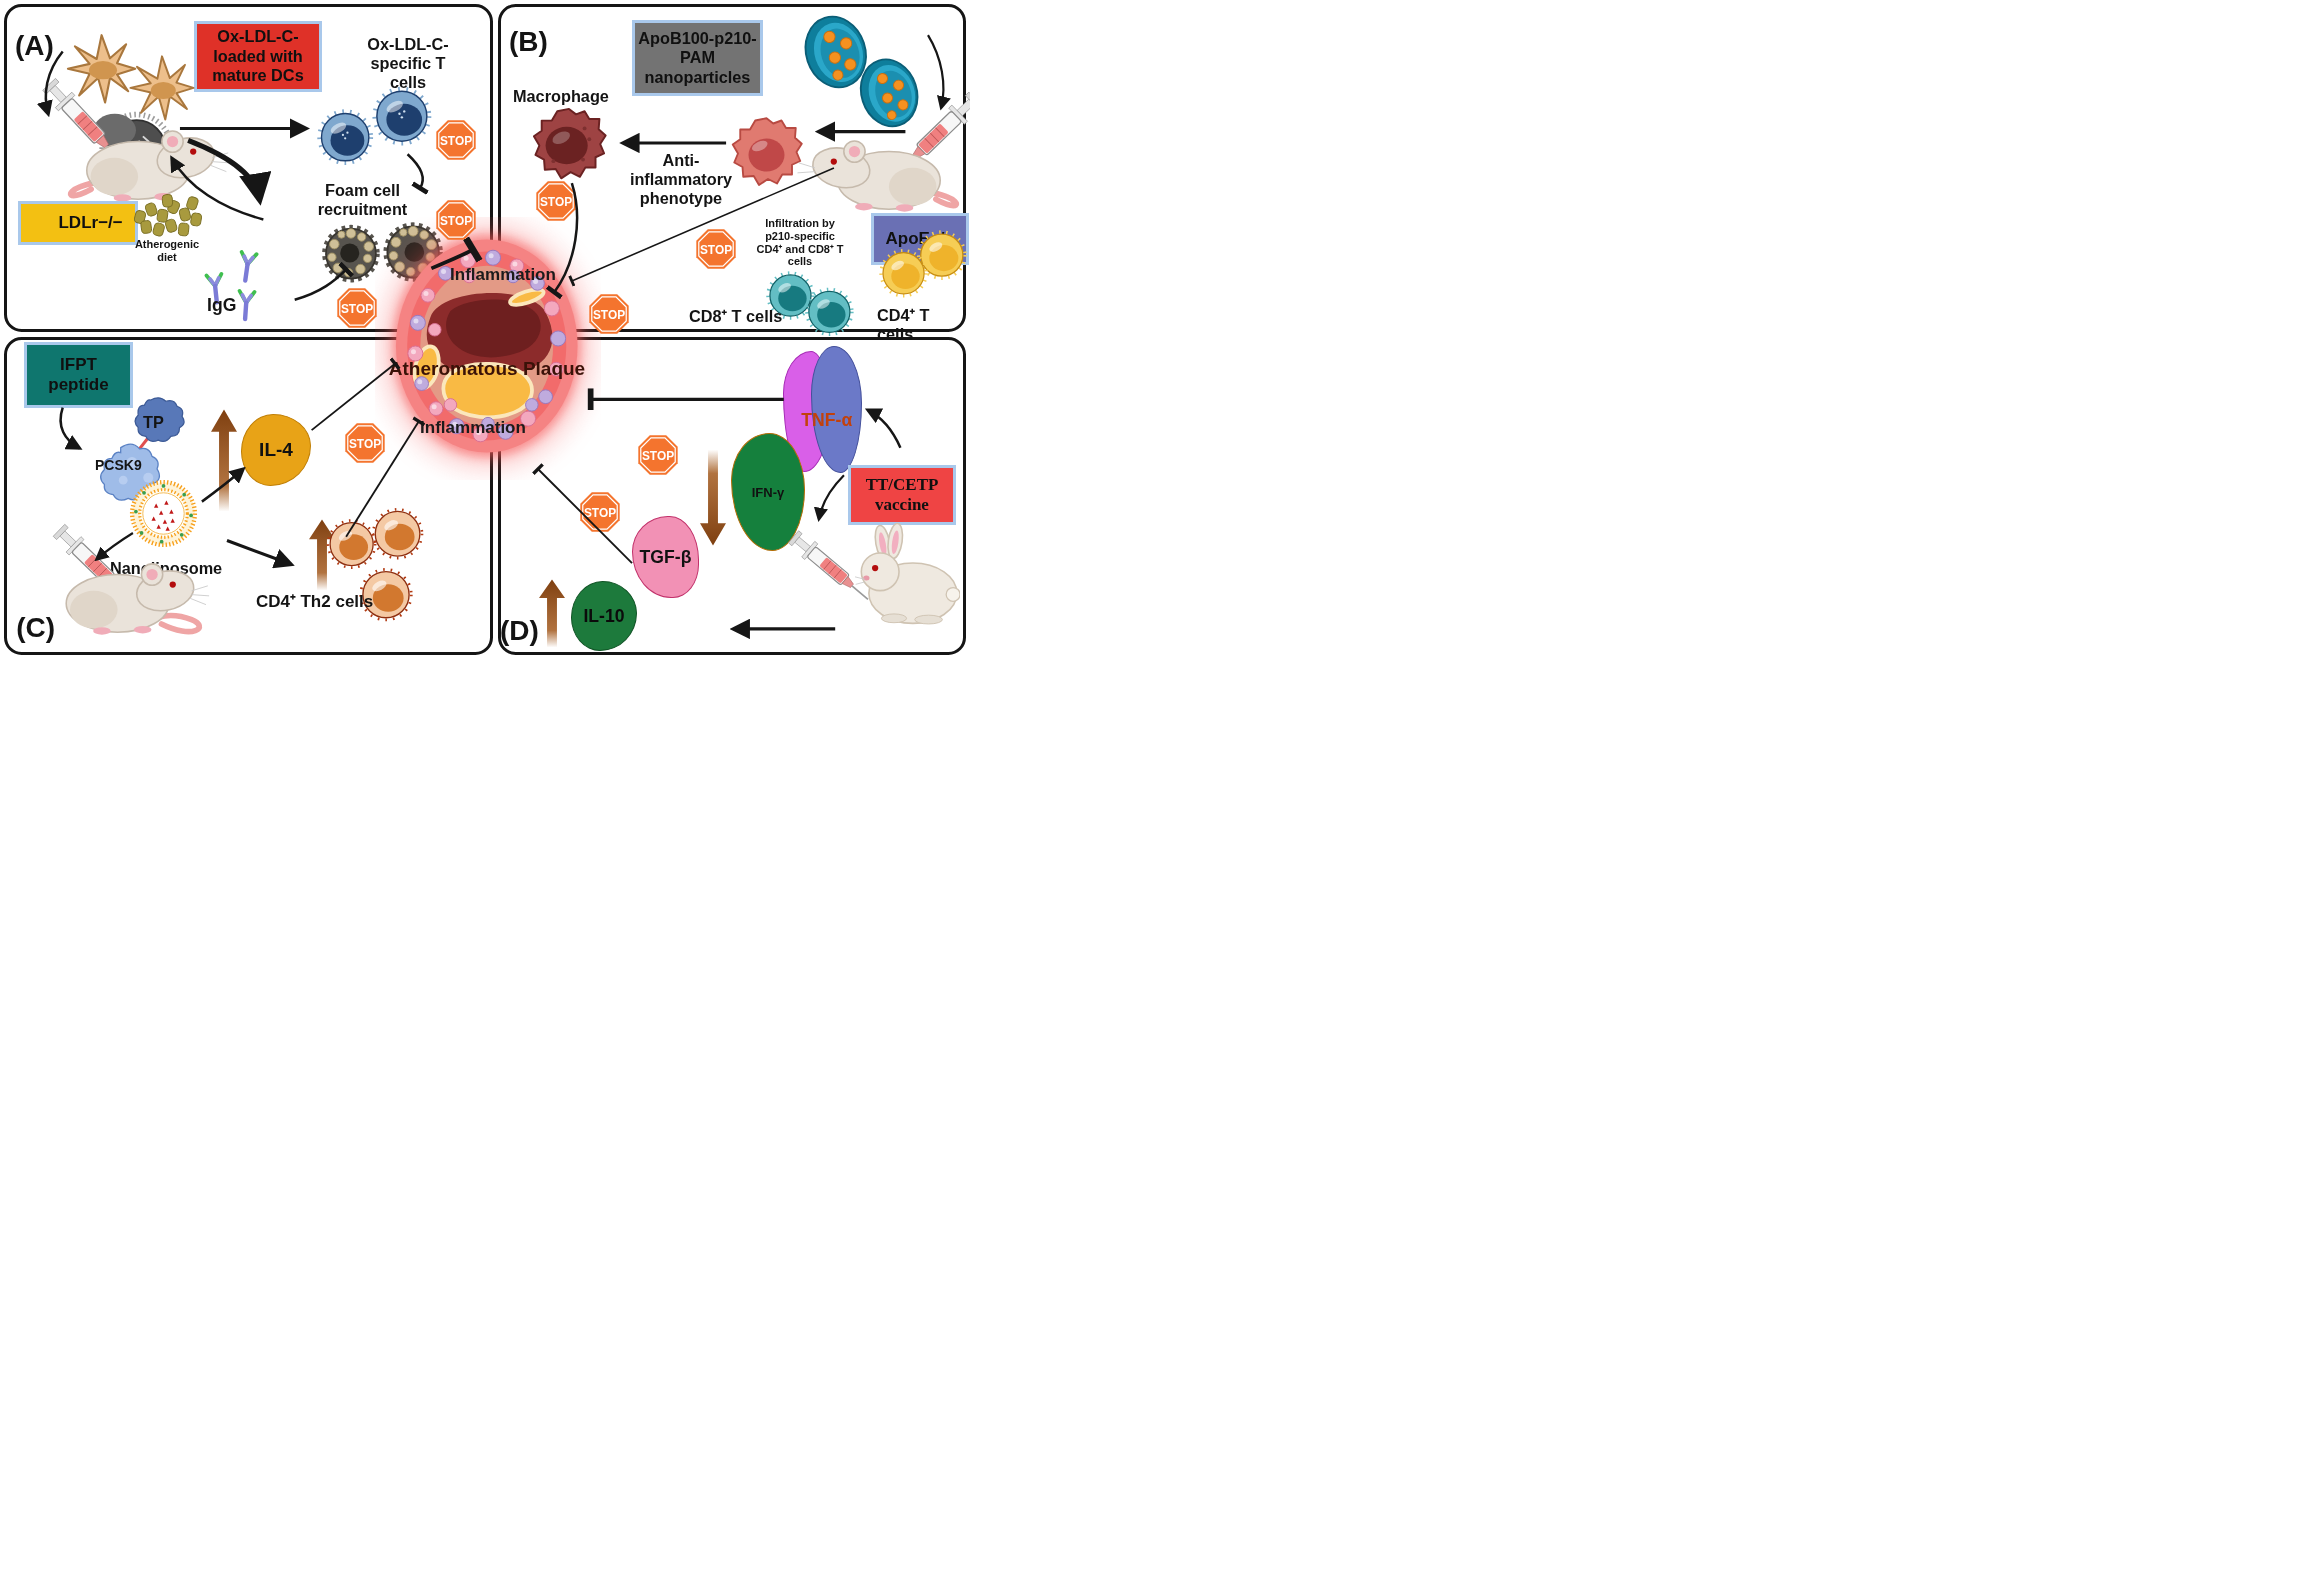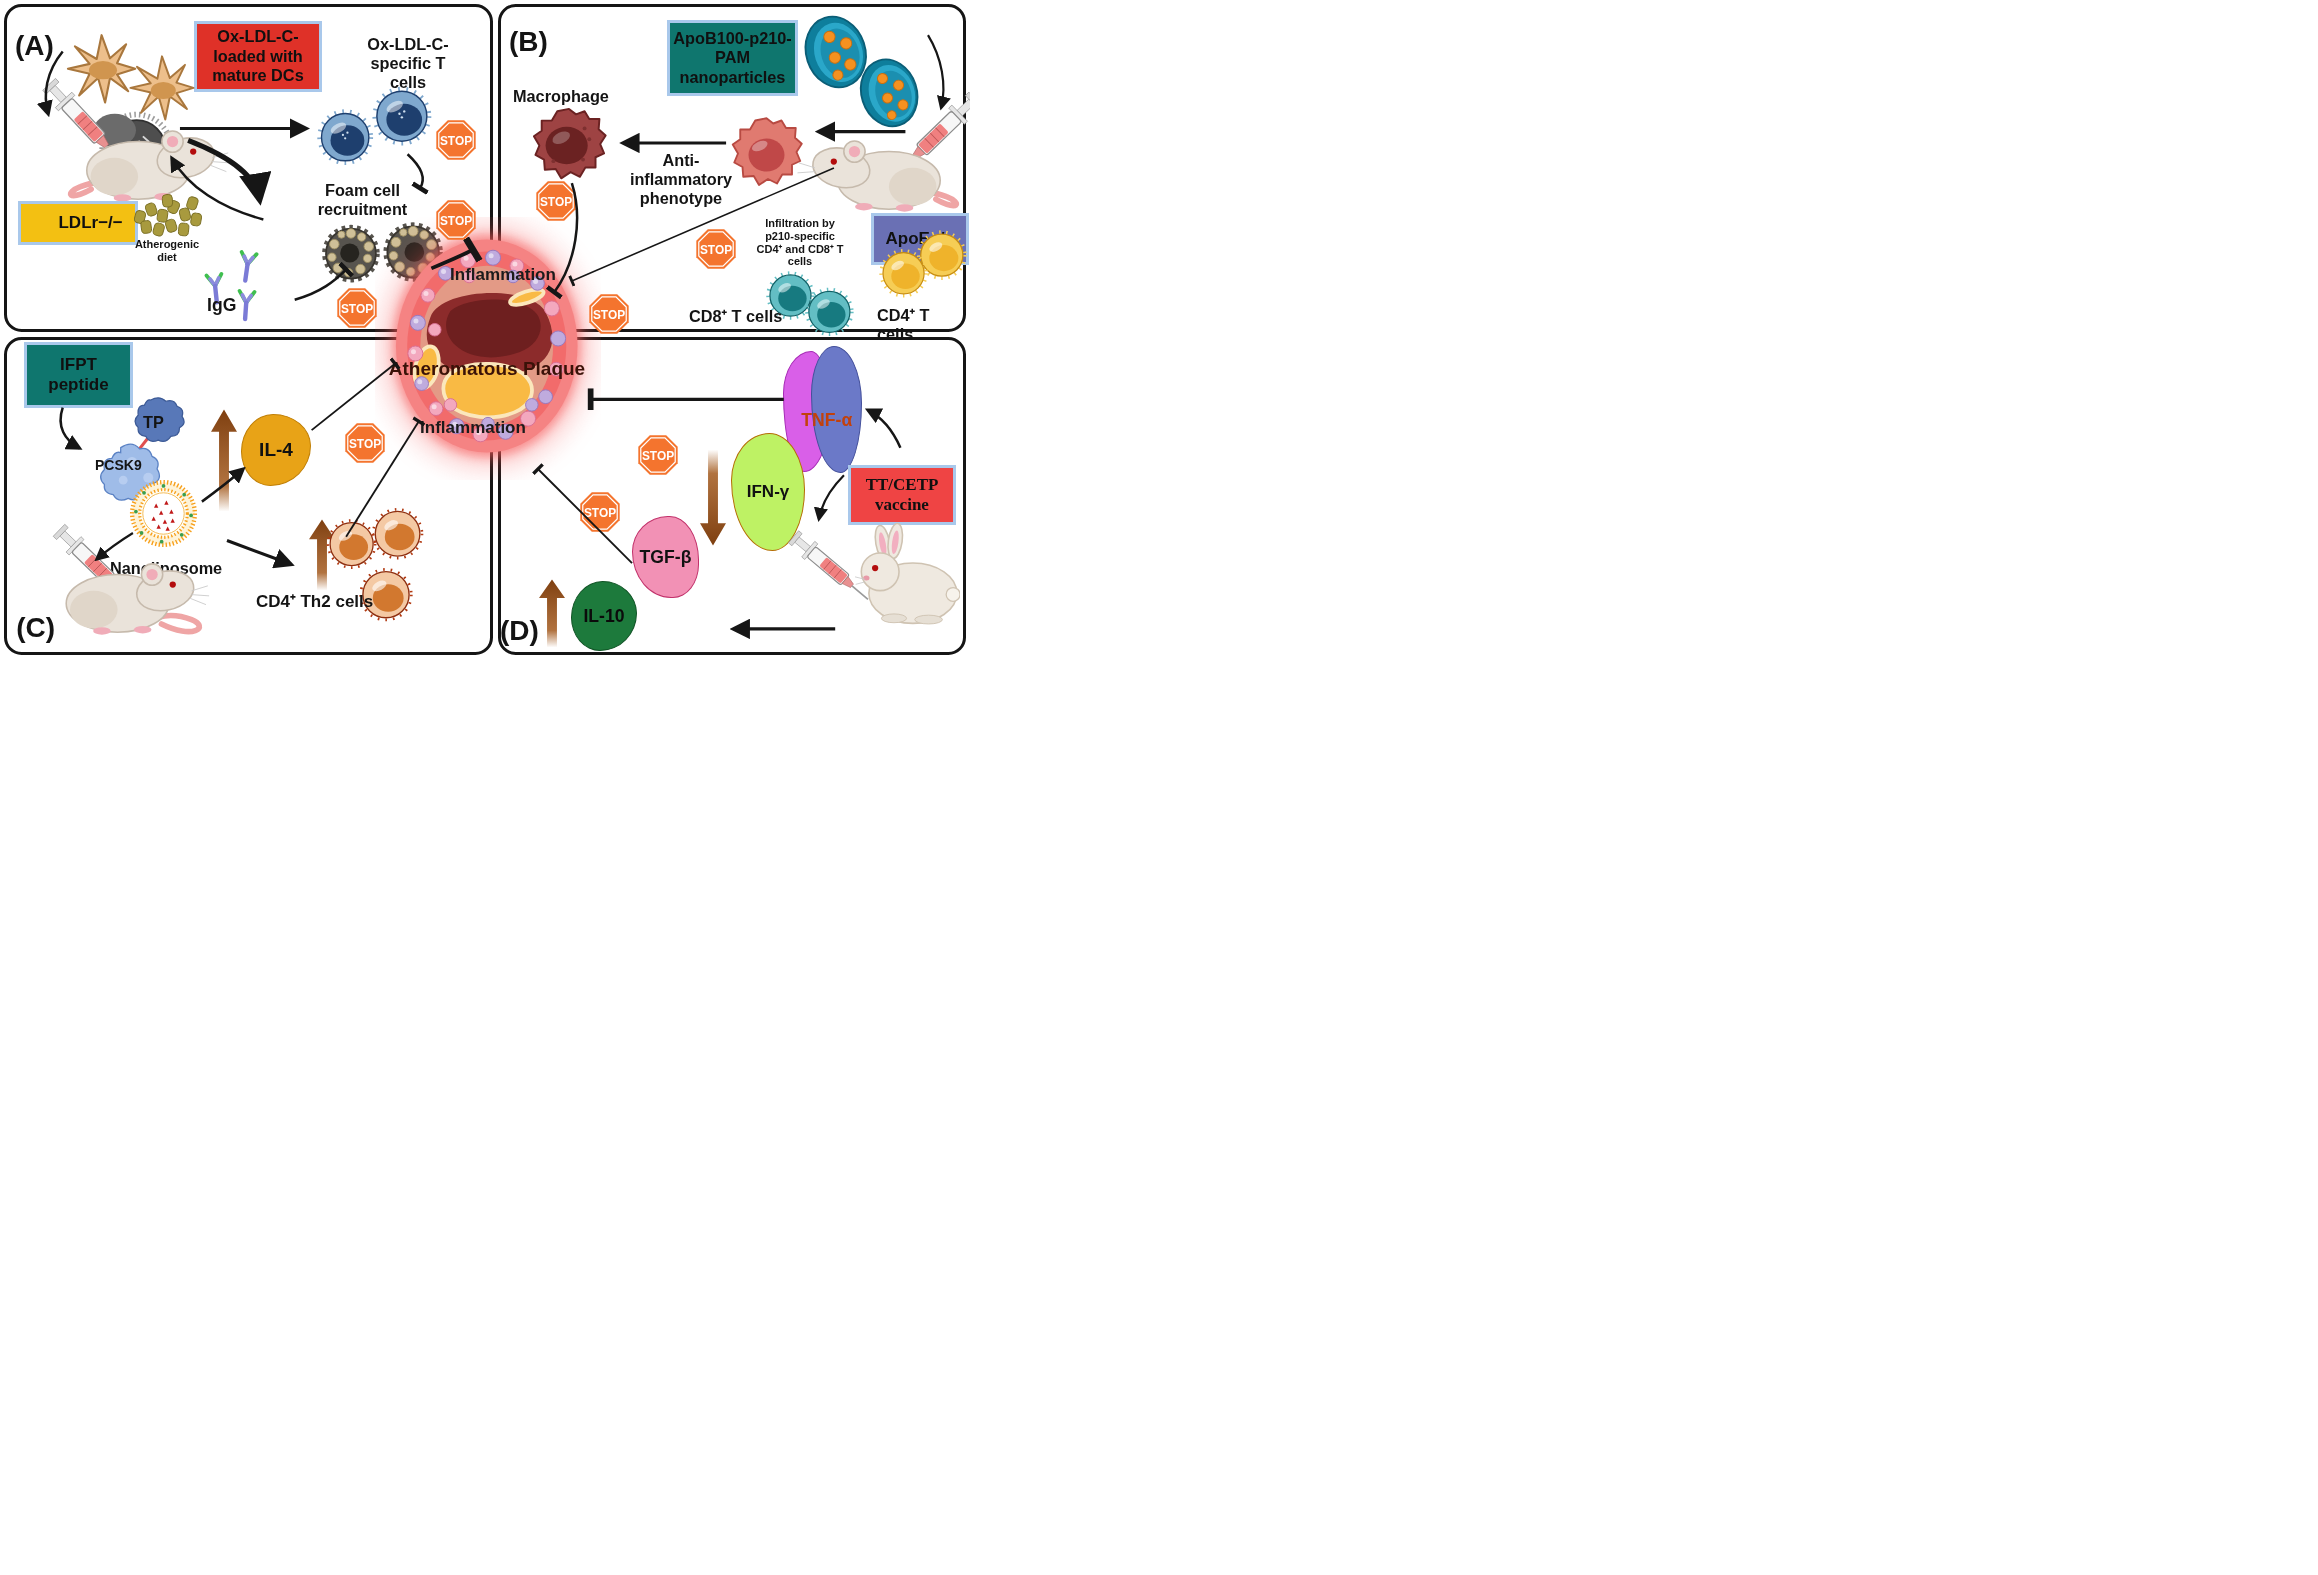--- a/index.html
+++ b/index.html
@@ -203,21 +203,21 @@
         <circle cx="66" cy="76" r="8"></circle>
           <circle cx="46" cy="82" r="7"></circle>
           <circle cx="28" cy="74" r="8"></circle>
           <circle cx="18" cy="56" r="7"></circle>
         <circle cx="22" cy="34" r="8"></circle>
           <circle cx="34" cy="18" r="6"></circle>
       </g>
     </g>
   </svg>
 
-  <div class="box" style="left: 667px; top: 20px; width: 125px; height: 70px; font-size: 16.3px; background: #0f766e;">ApoB100-p210-
+  <div class="box" style="left: 632px; top: 20px; width: 125px; height: 70px; font-size: 16.3px; background: #737373;">ApoB100-p210-
 PAM
 nanoparticles</div>
 
   <svg class="ill" style="left:798px;top:7.5px;" width="132" height="132" viewBox="0 0 210 210">
     <g transform="rotate(-18 60 70)">
       <ellipse cx="60" cy="70" rx="47" ry="57" fill="#0E7E9C" stroke="#0B5E77" stroke-width="3"></ellipse>
       <ellipse cx="64" cy="72" rx="38" ry="48" fill="#2AA7C9"></ellipse>
       <ellipse cx="66" cy="74" rx="30" ry="40" fill="#1B8FB0"></ellipse>
       <g fill="#F59120" stroke="#C96F10" stroke-width="1.5">
         <circle cx="58" cy="44" r="9"></circle>
@@ -474,21 +474,21 @@
   <svg class="ill" style="left:700px;top:449px;" width="26" height="97" viewBox="0 0 42 155">
     <defs>
         <linearGradient id="gDn1" x1="0" y1="1" x2="0" y2="0">
       <stop offset="0" stop-color="#7E3F10"></stop>
           <stop offset="0.75" stop-color="#A35A1E" stop-opacity="0.85"></stop>
           <stop offset="1" stop-color="#A35A1E" stop-opacity="0"></stop>
     </linearGradient>
       </defs>
     <polygon points="21,155 42,119 29,119 29,0 13,0 13,119 0,119" fill="url(#gDn1)"></polygon>
   </svg>
-  <div class="blob" style="left:731px;top:433px;width:72px;height:116px;font-size:17px;background:#bef264;
+  <div class="blob" style="left:731px;top:433px;width:72px;height:116px;font-size:13px;background:#15803d;
        border:1.9px solid #B56C05;border-radius:52% 48% 44% 56% / 40% 48% 52% 60%;">
     <span>IFN-γ</span>
   </div>
 
   <div class="box" style="left: 848px; top: 465px; width: 102px; height: 54px; font-size: 17px; background: #ef4444; font-family: Liberation Serif, serif;">TT/CETP
 vaccine</div>
 
   <svg class="ill" style="left:776px;top:513px;" width="113" height="113" viewBox="0 0 200 200">
     <g transform="rotate(40 100 100)">
       <rect x="10" y="86" width="8" height="28" fill="#D9D9D9" stroke="#8C8C8C"></rect>

